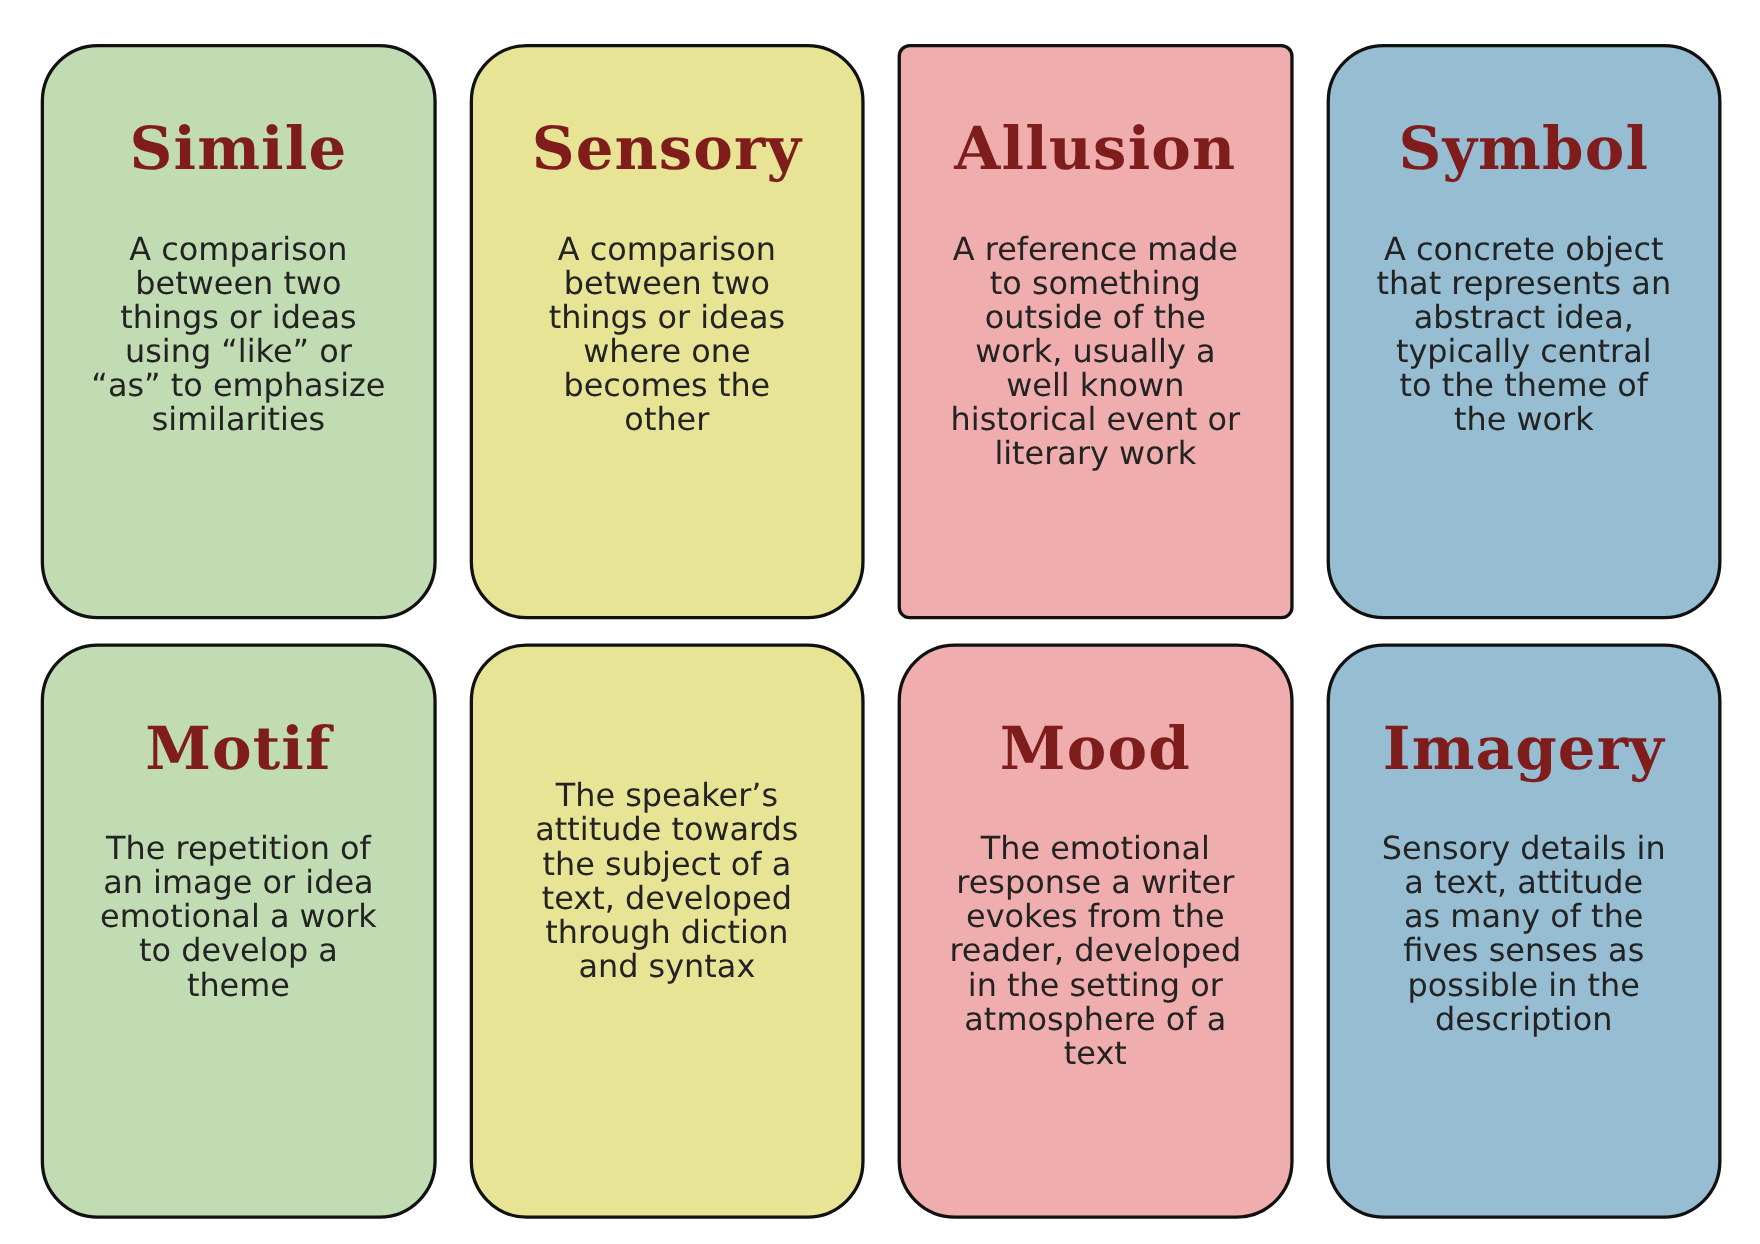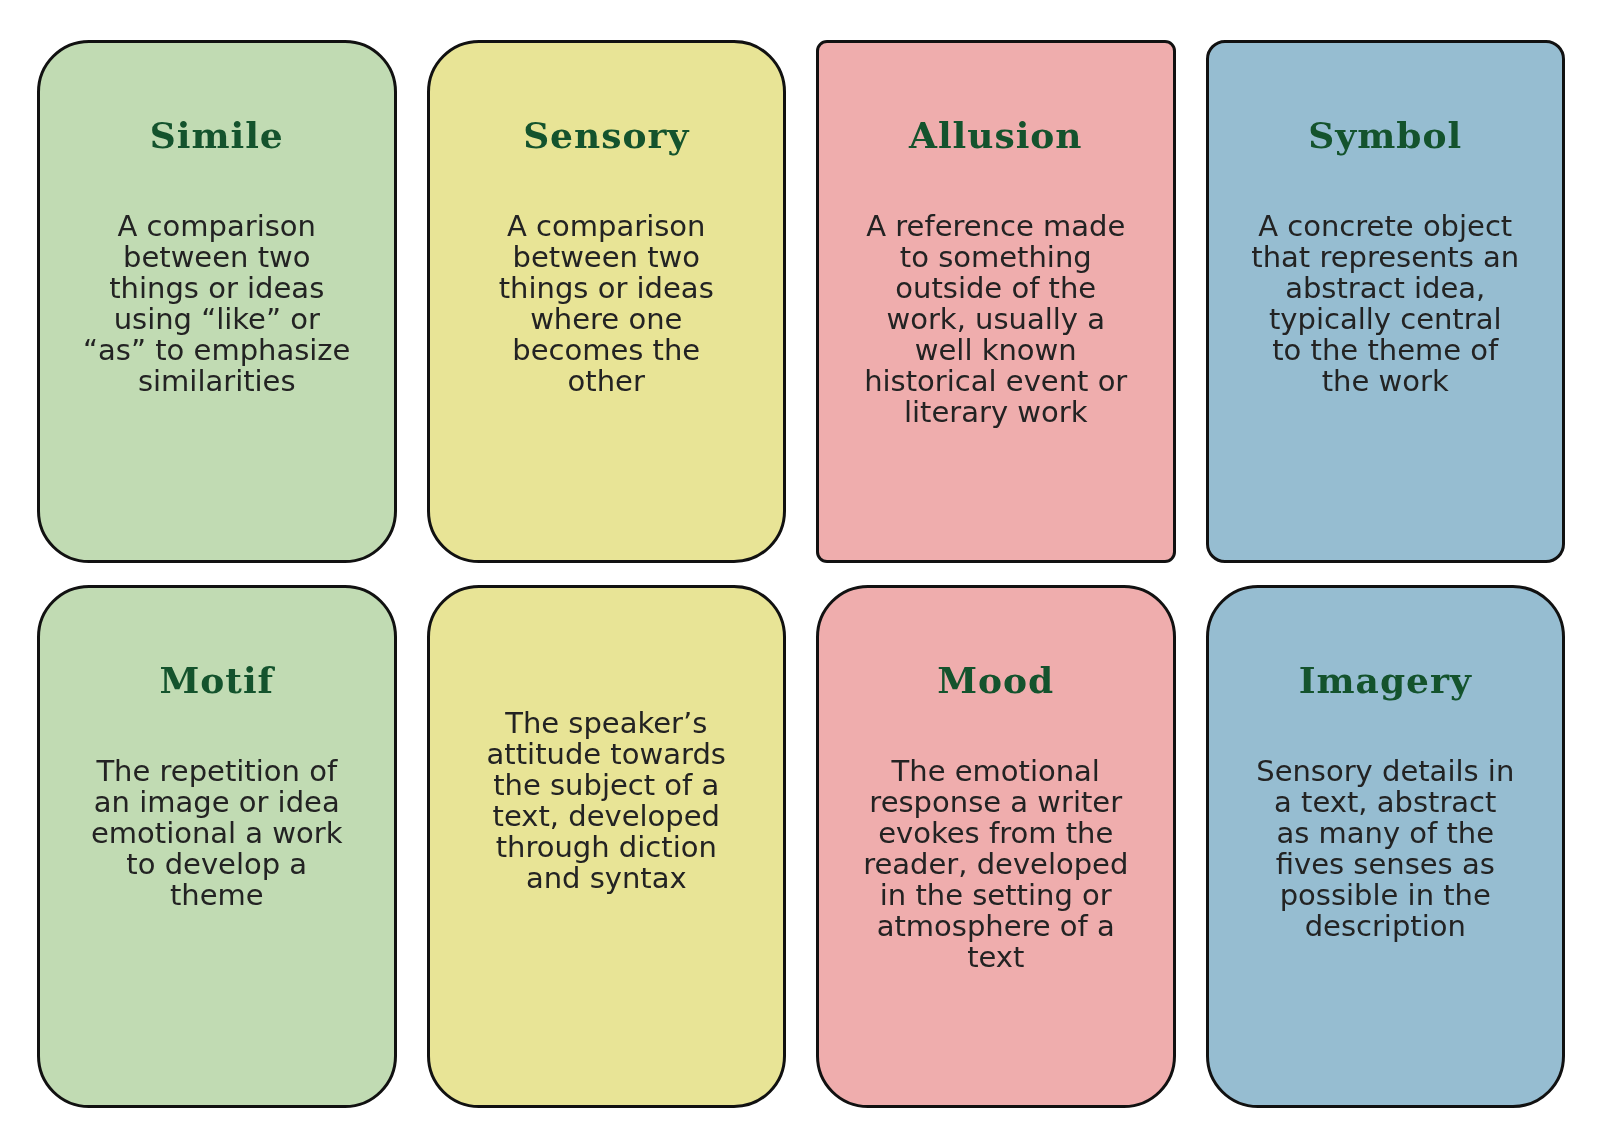--- a/index.html
+++ b/index.html
@@ -33,24 +33,24 @@
     border: 3px solid #111111;
     border-radius: 52px;
     padding: 68px 24px 0 24px;
     text-align: center;
     overflow: hidden;
   }
   .card-title {
     margin: 0;
     font-family: "DejaVu Serif", serif;
     font-weight: bold;
-    font-size: 36px;
+    font-size: 54px;
     line-height: 48px;
     letter-spacing: 1px;
-    color: #14532d;
+    color: #7f1d1d;
   }
   .card-body {
     margin: 52px 0 0 0;
     font-family: "DejaVu Sans", sans-serif;
     font-size: 29px;
     line-height: 31px;
     color: #232323;
     white-space: pre-line;
   }
 </style>
@@ -84,21 +84,21 @@
       <h2 class="card-title">Allusion</h2>
       <p class="card-body">A reference made
 to something
 outside of the
 work, usually a
 well known
 historical event or
 literary work</p>
     </div>
 
-    <div class="card" style="background-color: rgb(150, 189, 209); border-radius: 19px;">
+    <div class="card" style="background-color: rgb(150, 189, 209);">
       <h2 class="card-title">Symbol</h2>
       <p class="card-body">A concrete object
 that represents an
 abstract idea,
 typically central
 to the theme of
 the work</p>
     </div>
 
     <div class="card" style="background-color: rgb(193, 219, 179);">
@@ -126,21 +126,21 @@
 evokes from the
 reader, developed
 in the setting or
 atmosphere of a
 text</p>
     </div>
 
     <div class="card" style="background-color: rgb(150, 189, 209);">
       <h2 class="card-title">Imagery</h2>
       <p class="card-body">Sensory details in
-a text, abstract
+a text, attitude
 as many of the
 fives senses as
 possible in the
 description</p>
     </div>
 
   </div>
 </div>
 
 </body></html>

